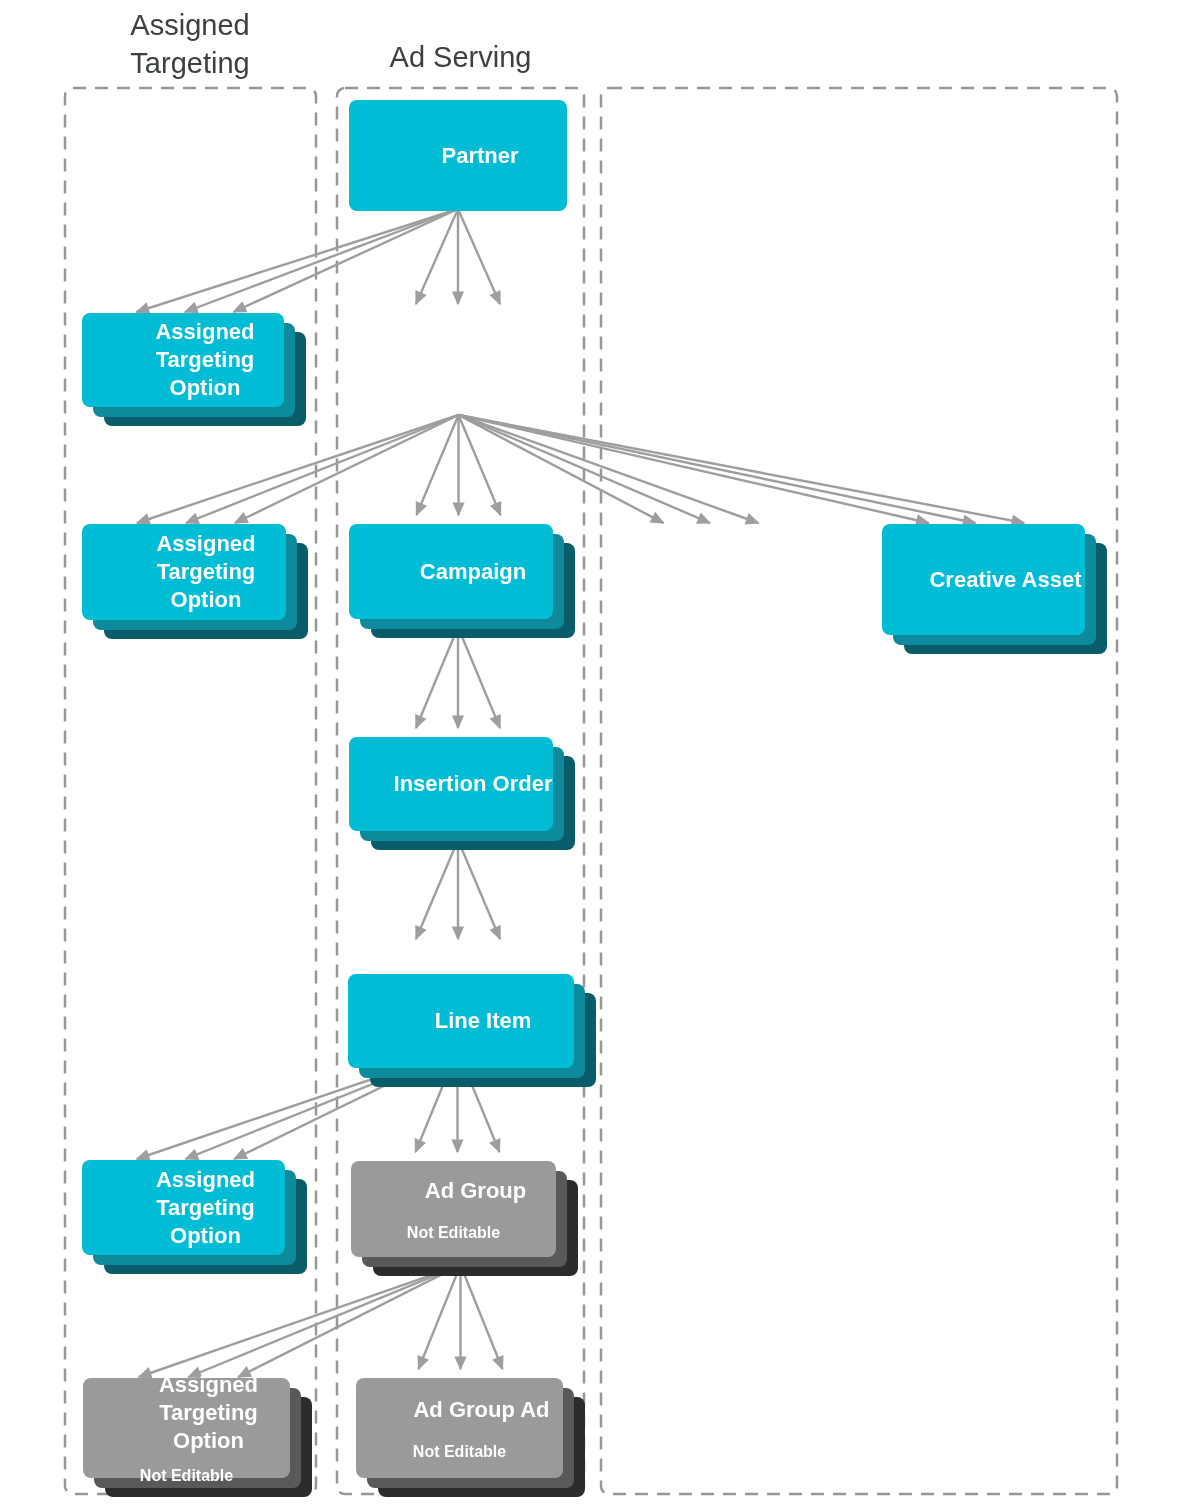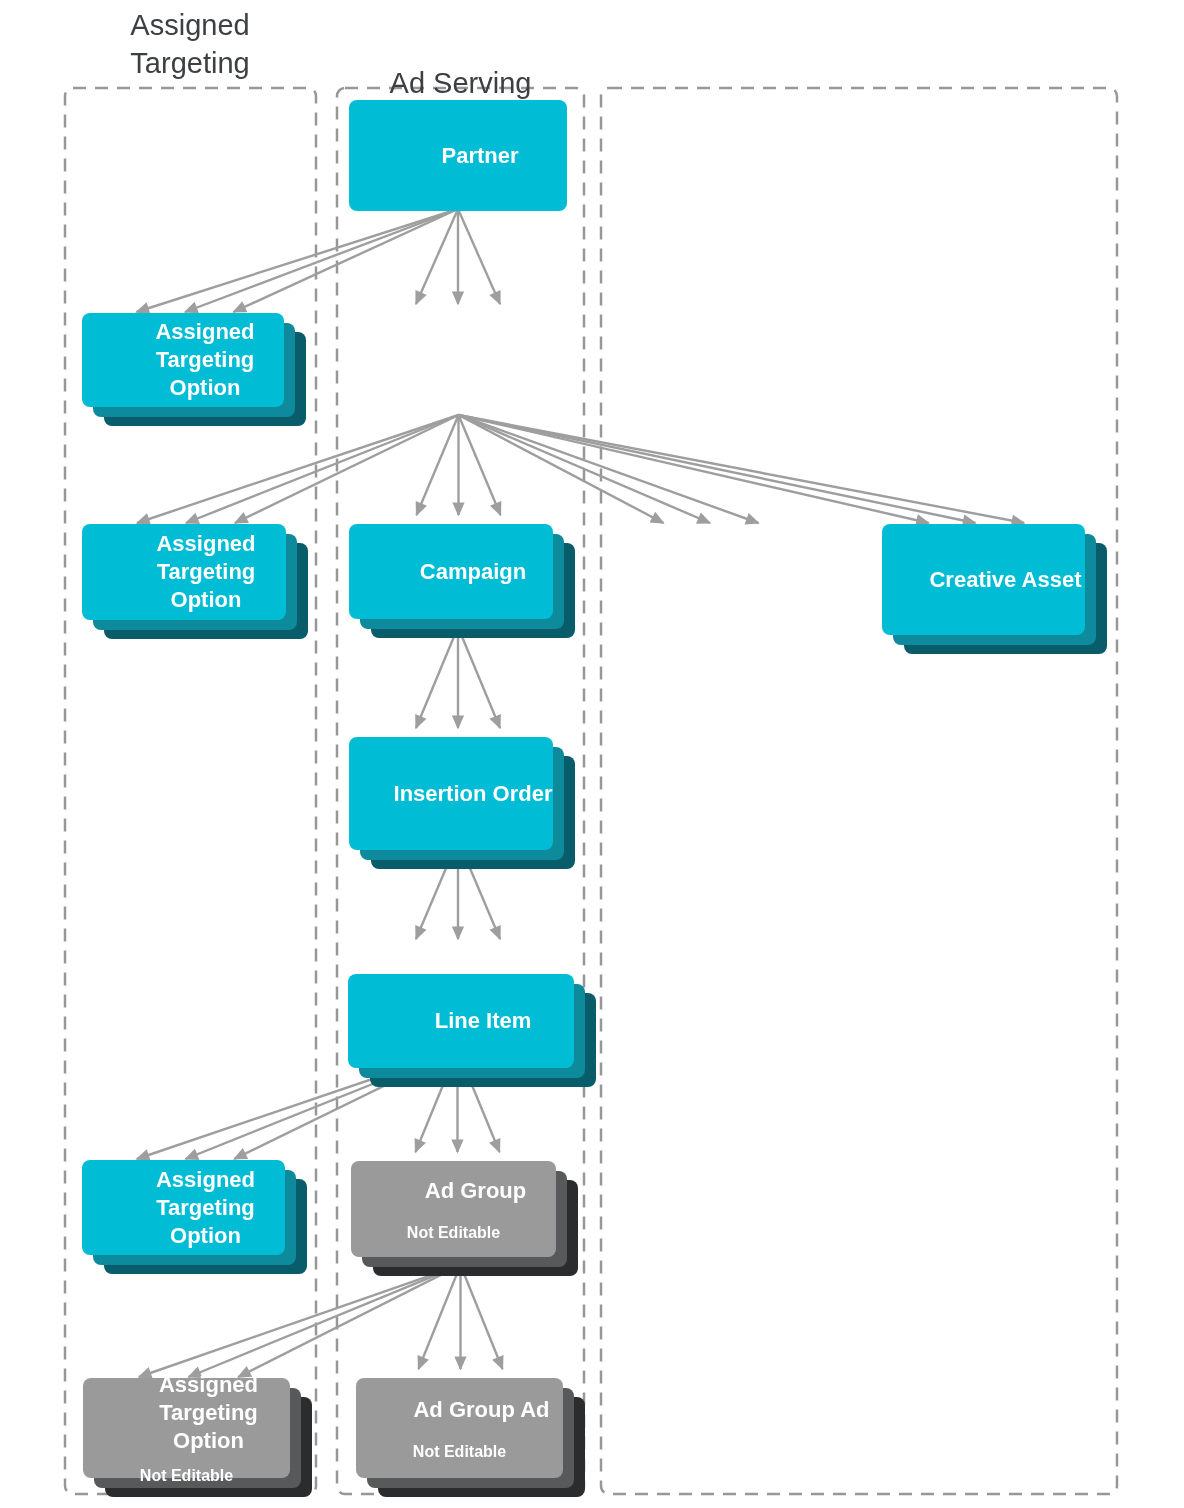--- a/index.html
+++ b/index.html
@@ -95,21 +95,21 @@
       <line x1="460.5" y1="1265" x2="138.89" y2="1377" stroke="#9E9E9E" stroke-width="2.4" marker-end="url(#arrowhead)"></line>
       <line x1="460.5" y1="1265" x2="188.57" y2="1377" stroke="#9E9E9E" stroke-width="2.4" marker-end="url(#arrowhead)"></line>
       <line x1="460.5" y1="1265" x2="238.25" y2="1377" stroke="#9E9E9E" stroke-width="2.4" marker-end="url(#arrowhead)"></line>
       <line x1="460.5" y1="1265" x2="418.5" y2="1369" stroke="#9E9E9E" stroke-width="2.4" marker-end="url(#arrowhead)"></line>
       <line x1="460.5" y1="1265" x2="460.5" y2="1369" stroke="#9E9E9E" stroke-width="2.4" marker-end="url(#arrowhead)"></line>
       <line x1="460.5" y1="1265" x2="502.5" y2="1369" stroke="#9E9E9E" stroke-width="2.4" marker-end="url(#arrowhead)"></line>
     </svg>
 
   <div class="col-header" style="left:64px;top:6px;width:252px;">Assigned
 Targeting</div>
-  <div class="col-header" style="left:336px;top:38px;width:249px;margin-top:26px;">Ad Serving</div>
+  <div class="col-header" style="left:336px;top:38px;width:249px;">Ad Serving</div>
 
   <div class="node editable single" style="left:349px;top:100px;width:218px;height:111px;">
     <i class="layer l1"></i>
     <span class="node-label">Partner</span>
   </div>
 
   <div class="node editable stacked" style="left:82px;top:313px;width:202px;height:94px;">
     <i class="layer l3"></i>
     <i class="layer l2"></i>
     <i class="layer l1"></i>
@@ -136,21 +136,21 @@
   </div>
 
 
   <div class="node editable stacked" style="left:882px;top:524px;width:203px;height:111px;border-radius:15px;">
     <i class="layer l3"></i>
     <i class="layer l2"></i>
     <i class="layer l1"></i>
     <span class="node-label">Creative Asset</span>
   </div>
 
-  <div class="node editable stacked" style="left:349px;top:737px;width:204px;height:113px;justify-content:center;">
+  <div class="node editable stacked" style="left:349px;top:737px;width:204px;height:94px;justify-content:center;">
     <i class="layer l3"></i>
     <i class="layer l2"></i>
     <i class="layer l1"></i>
     <span class="node-label">Insertion Order</span>
   </div>
 
   <div class="node editable stacked" style="left:348px;top:948px;width:226px;height:94px;margin-top:26px;">
     <i class="layer l3"></i>
     <i class="layer l2"></i>
     <i class="layer l1"></i>

